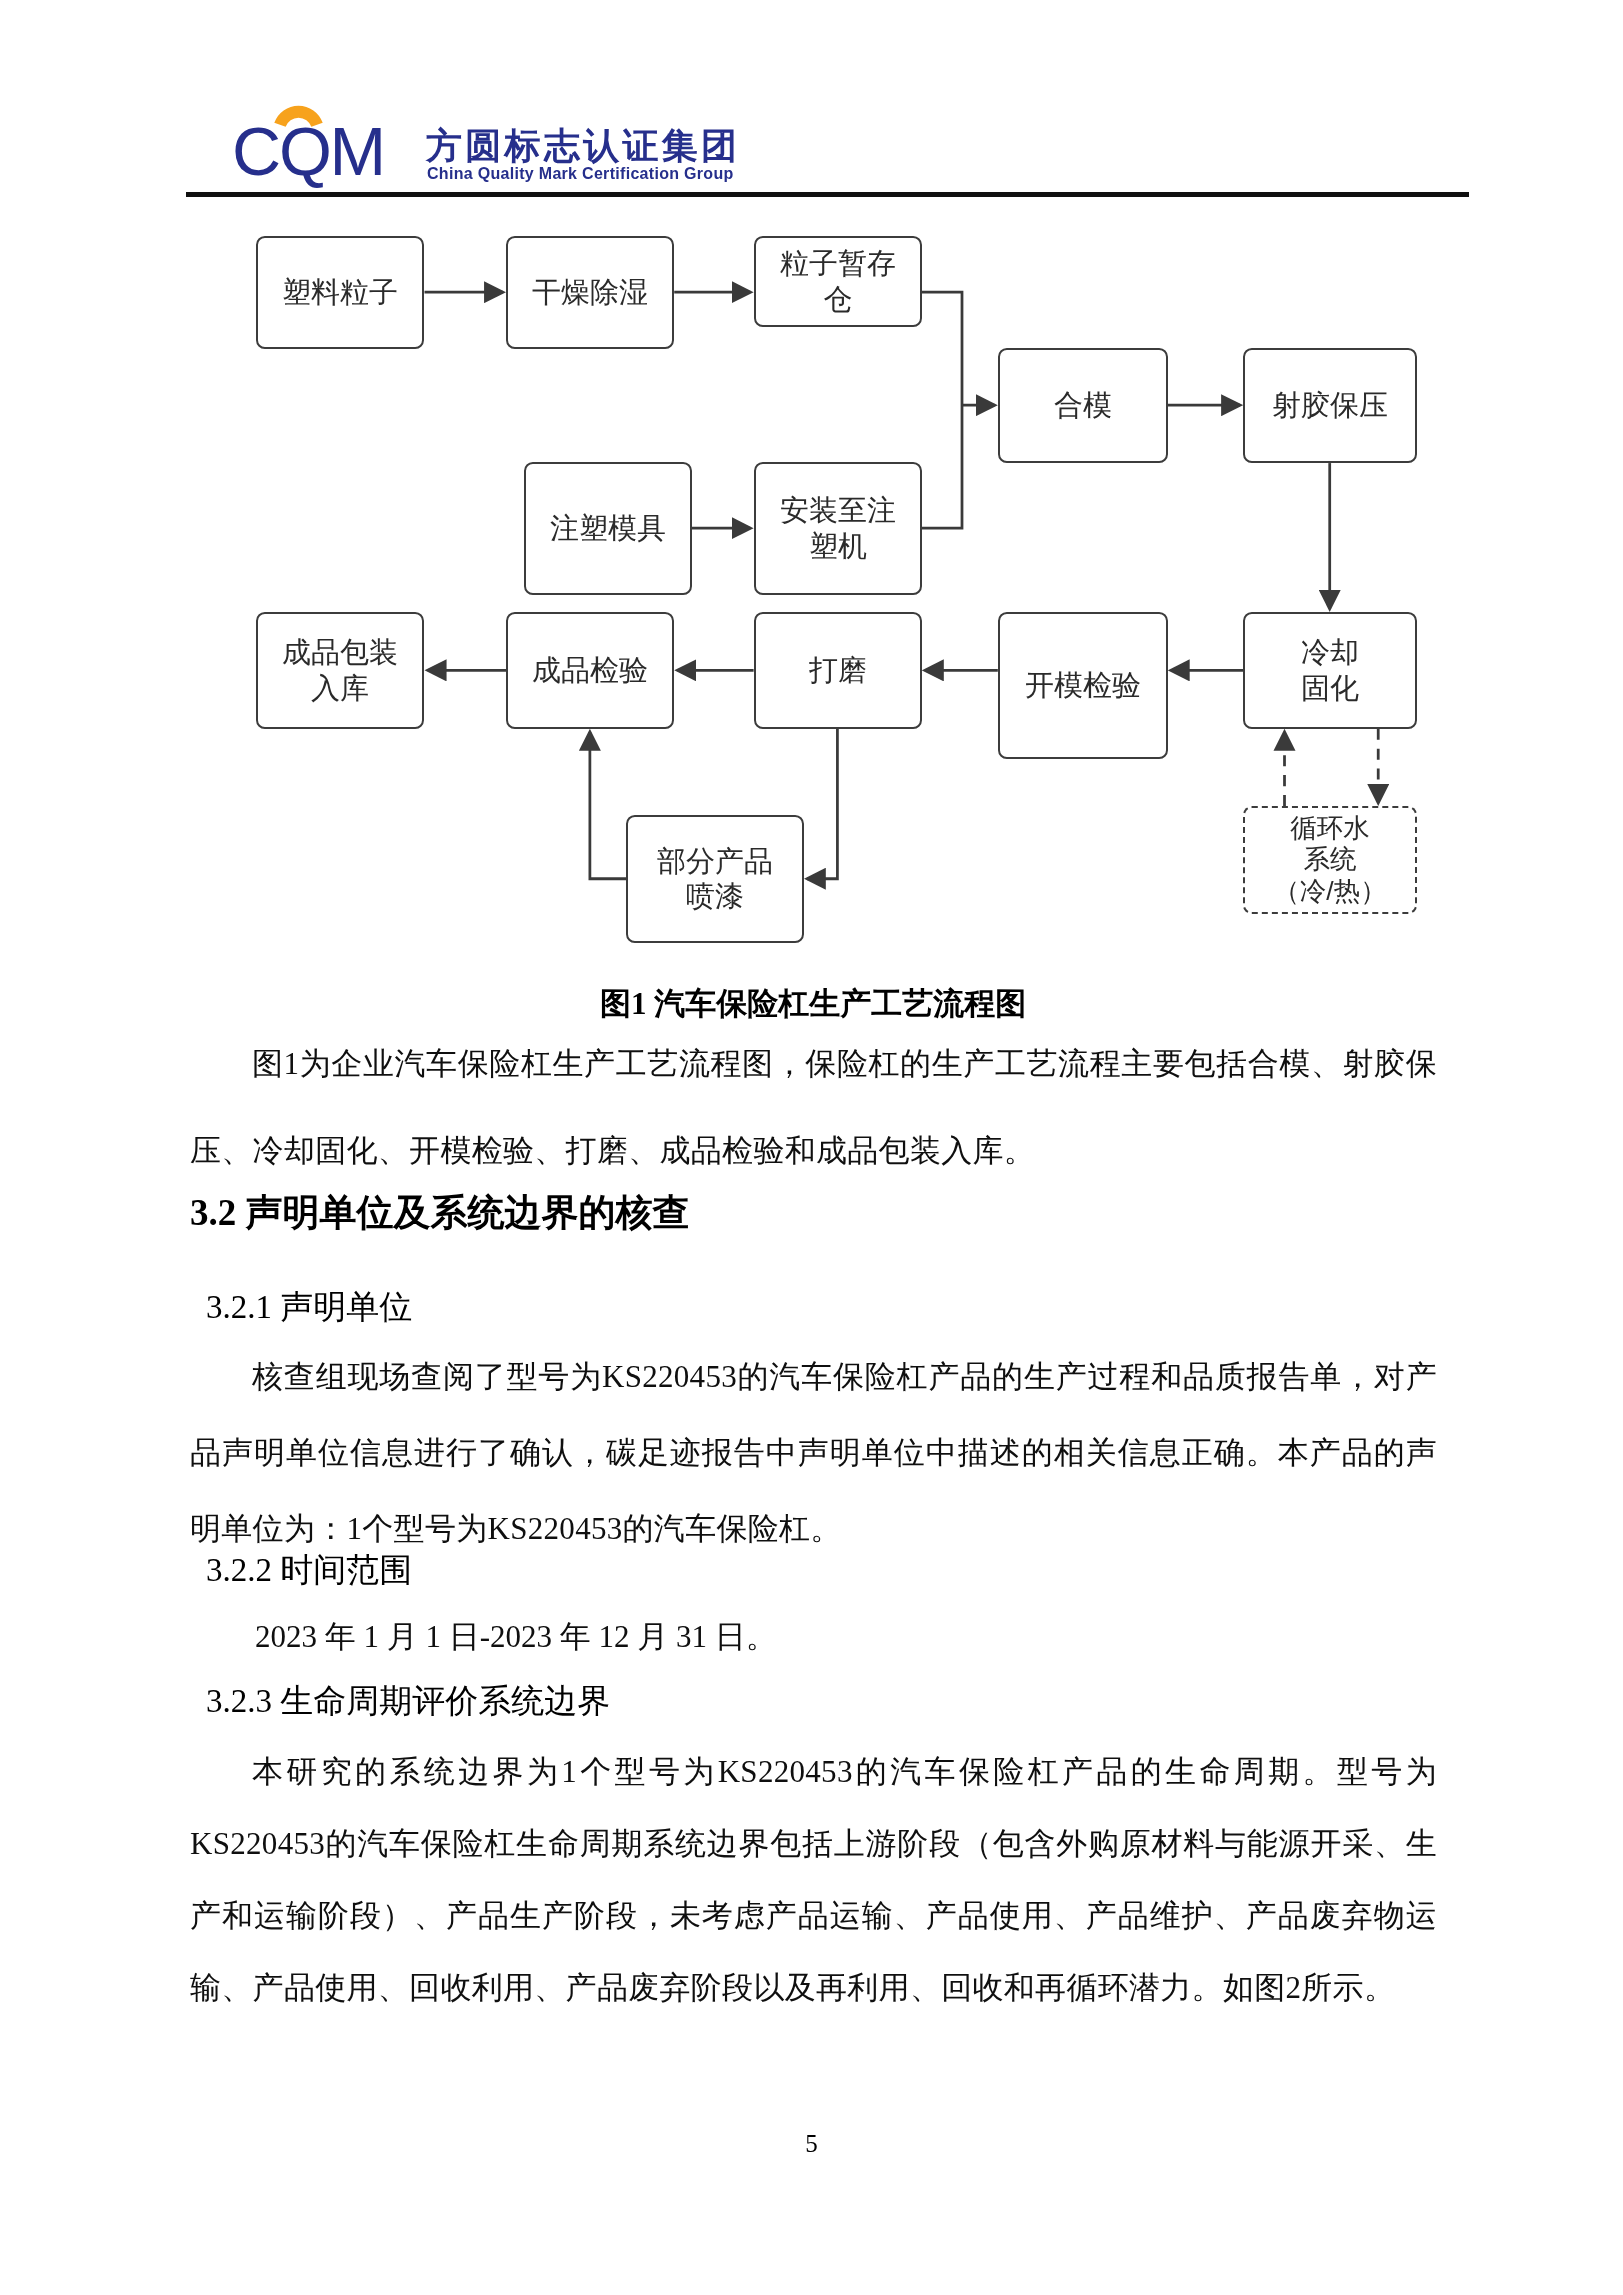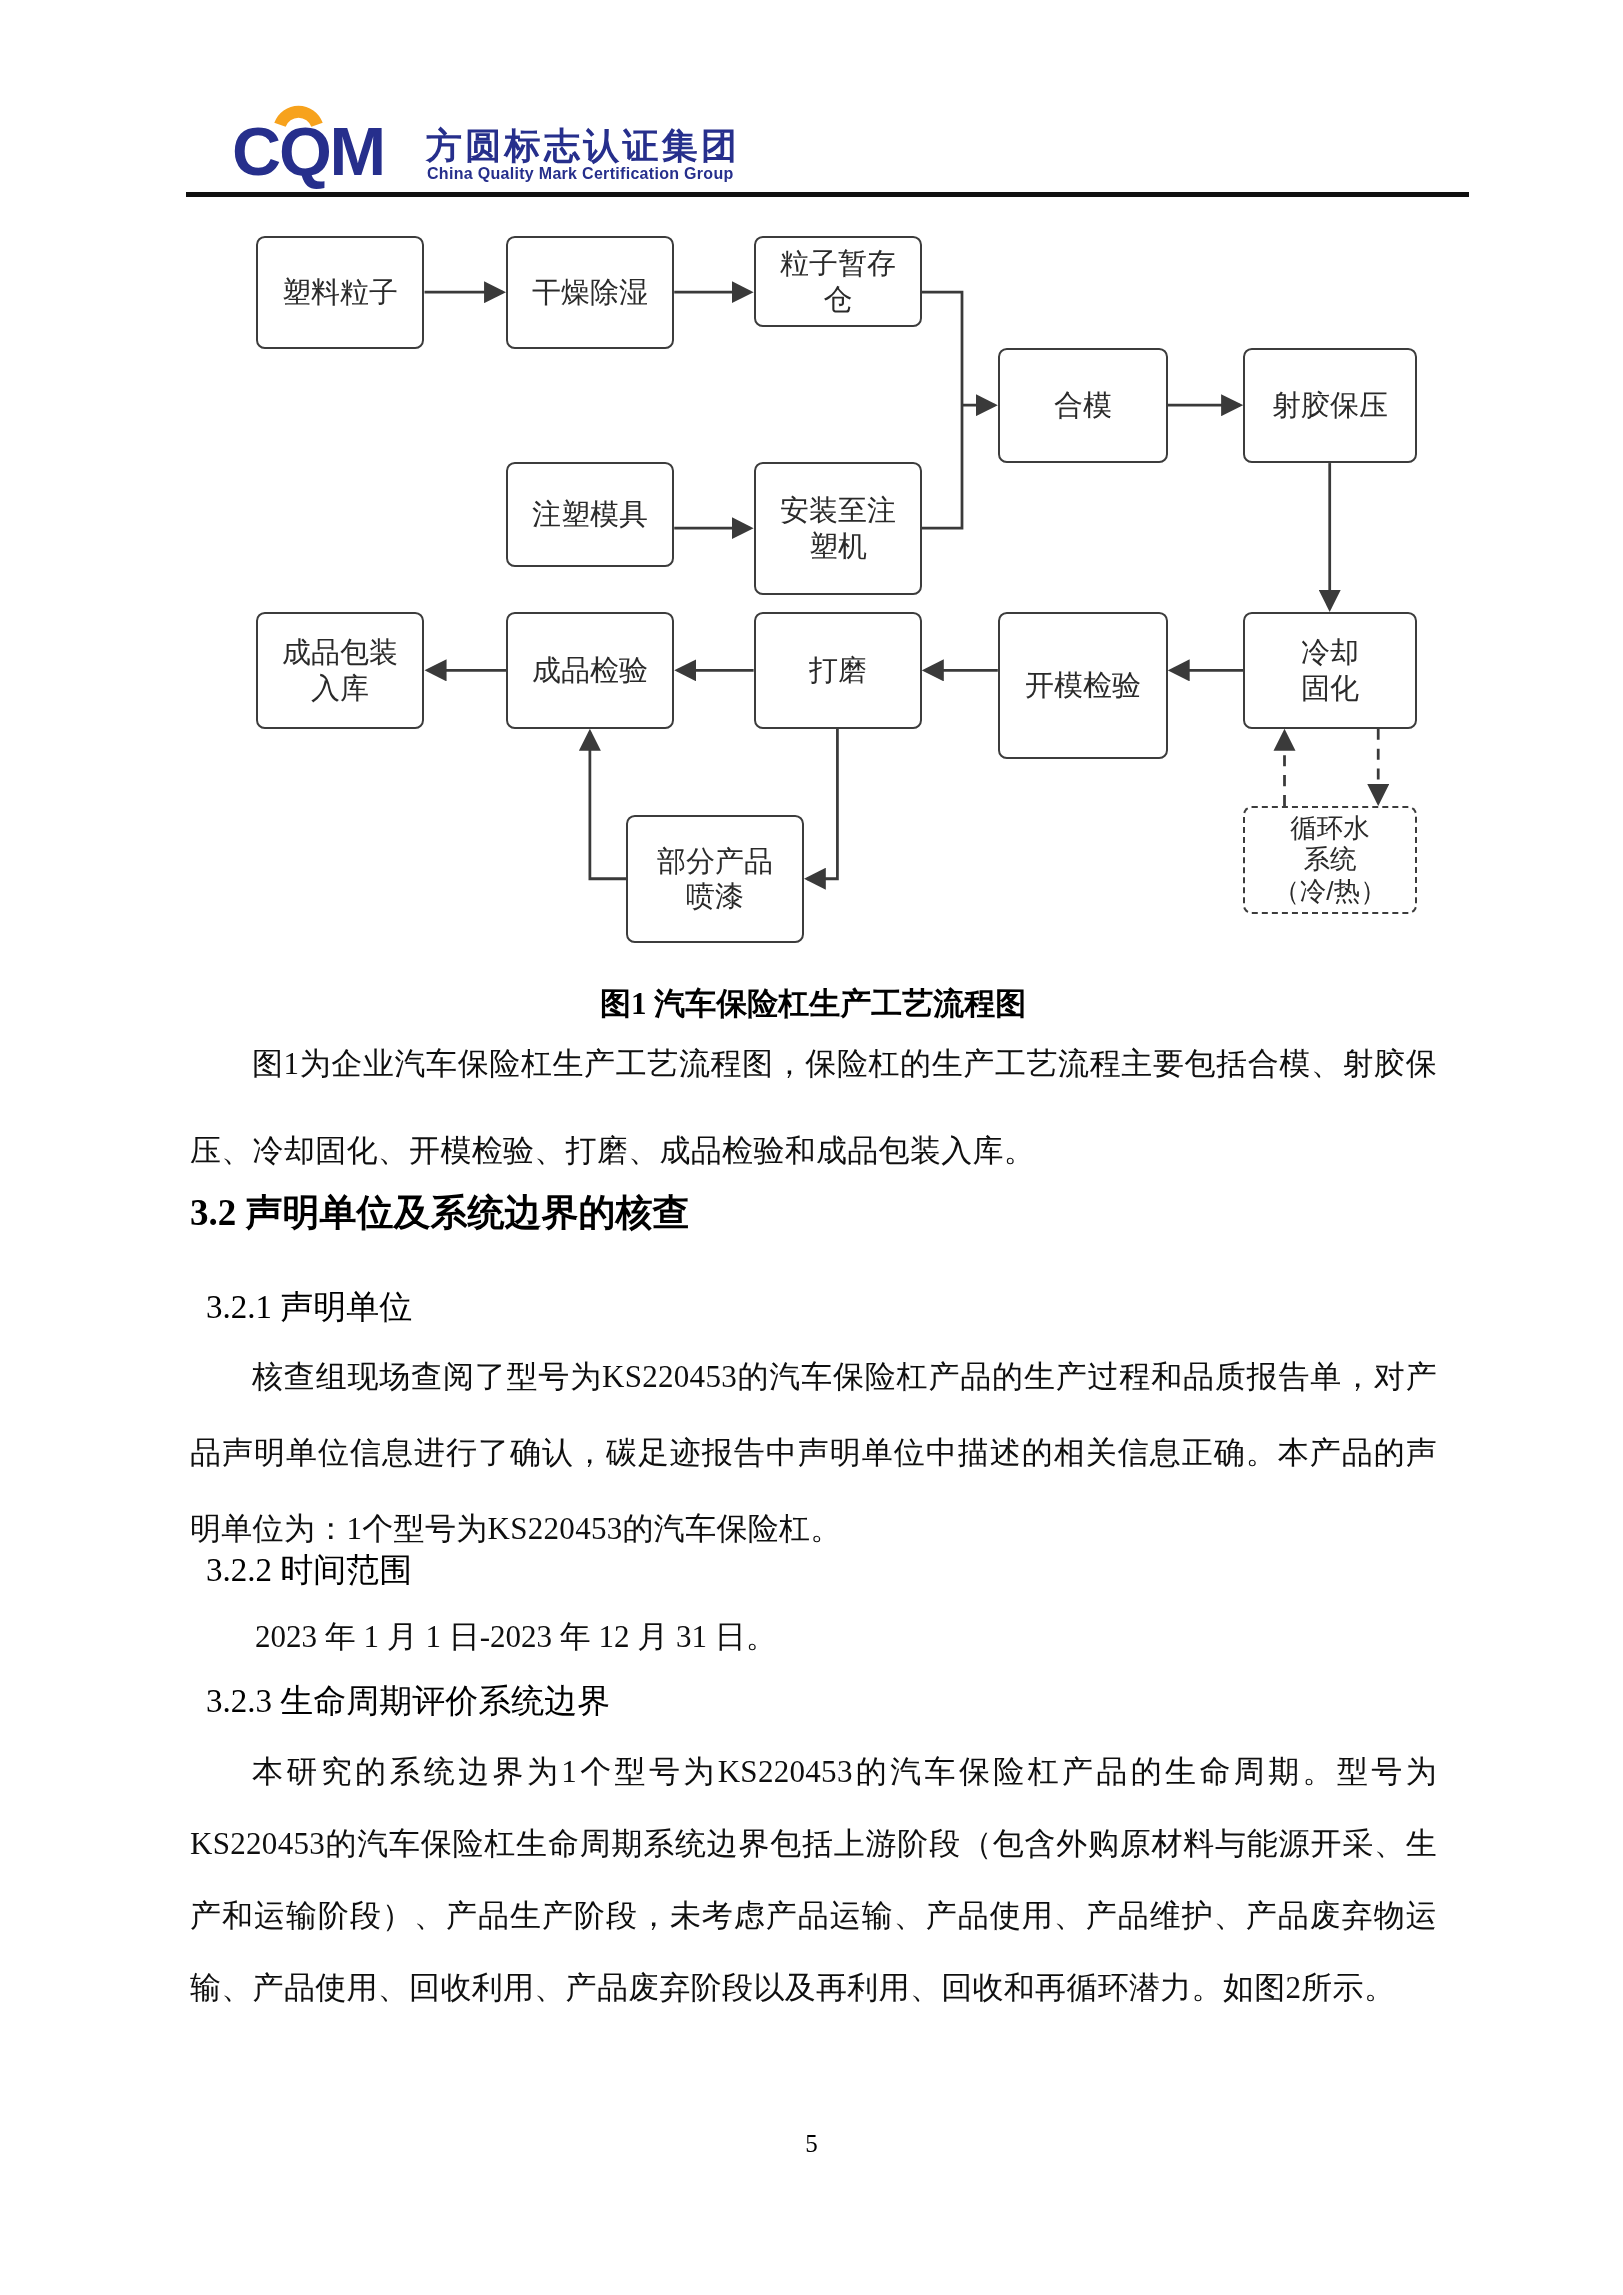--- a/index.html
+++ b/index.html
@@ -6,21 +6,21 @@
   .page {
     position:relative; width:1623px; height:2295px; background:#ffffff;
     font-family:"Liberation Serif","DejaVu Serif",serif; color:#111;
     overflow:hidden;
   }
 
   
   .logo-acronym {
     position:absolute; left:232px; top:117px;
     font-family:"Liberation Sans","DejaVu Sans",sans-serif;
-    font-weight:bold; font-size:68px; line-height:1; letter-spacing:-2.2px;
+    font-weight:normal; font-size:68px; line-height:1; letter-spacing:-2.2px;
     color:#262F8C;
   }
   .logo-arc { position:absolute; left:274px; top:103px; }
   .logo-cn {
     position:absolute; left:426px; top:126px;
     font-family:"Liberation Sans","DejaVu Sans",sans-serif;
     font-weight:bold; font-size:36px; line-height:1.1; letter-spacing:3.3px;
     color:#262F8C;
   }
   .logo-en {
@@ -125,21 +125,21 @@
       <line x1="2500" y1="1322" x2="2500" y2="1456" stroke-dasharray="20 16" marker-end="url(#arw)"></line>
     </g>
   </svg>
 
   <div class="flow-node" style="left:256px;top:236px;width:168px;height:113px">塑料粒子</div>
   <div class="flow-node" style="left:506px;top:236px;width:168px;height:113px">干燥除湿</div>
   <div class="flow-node" style="left:754px;top:236px;width:168px;height:91px">粒子暂存
 仓</div>
   <div class="flow-node" style="left:998px;top:348px;width:170px;height:115px">合模</div>
   <div class="flow-node" style="left:1243px;top:348px;width:174px;height:115px">射胶保压</div>
-  <div class="flow-node" style="left:506px;top:462px;width:168px;height:105px">注塑模具</div>
+  <div class="flow-node" style="left:524px;top:462px;width:168px;height:133px">注塑模具</div>
   <div class="flow-node" style="left:754px;top:462px;width:168px;height:133px">安装至注
 塑机</div>
   <div class="flow-node" style="left:256px;top:612px;width:168px;height:117px">成品包装
 入库</div>
   <div class="flow-node" style="left:506px;top:612px;width:168px;height:117px">成品检验</div>
   <div class="flow-node" style="left:754px;top:612px;width:168px;height:117px">打磨</div>
   <div class="flow-node" style="left:998px;top:612px;width:170px;height:147px">开模检验</div>
   <div class="flow-node" style="left:1243px;top:612px;width:174px;height:117px">冷却
 固化</div>
   <div class="flow-node" style="left:626px;top:815px;width:178px;height:128px">部分产品

